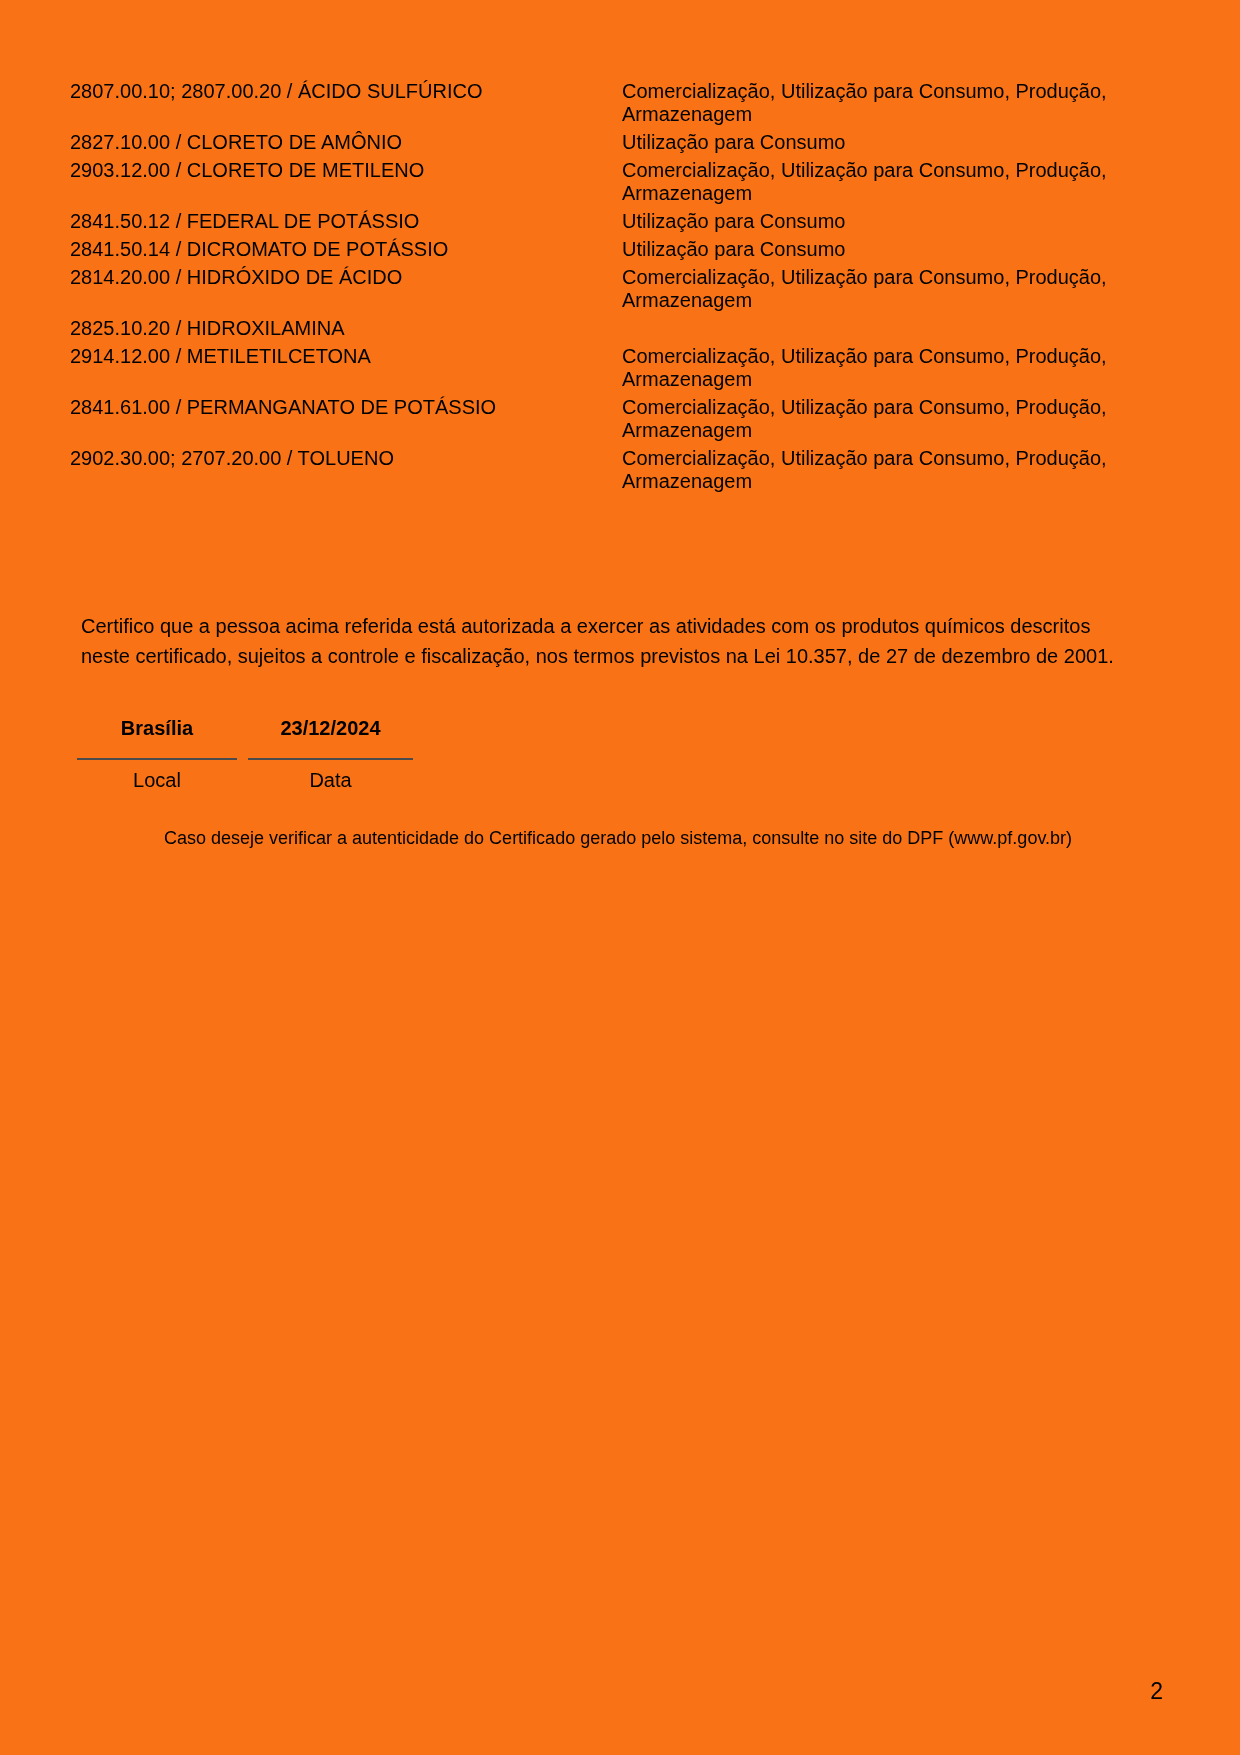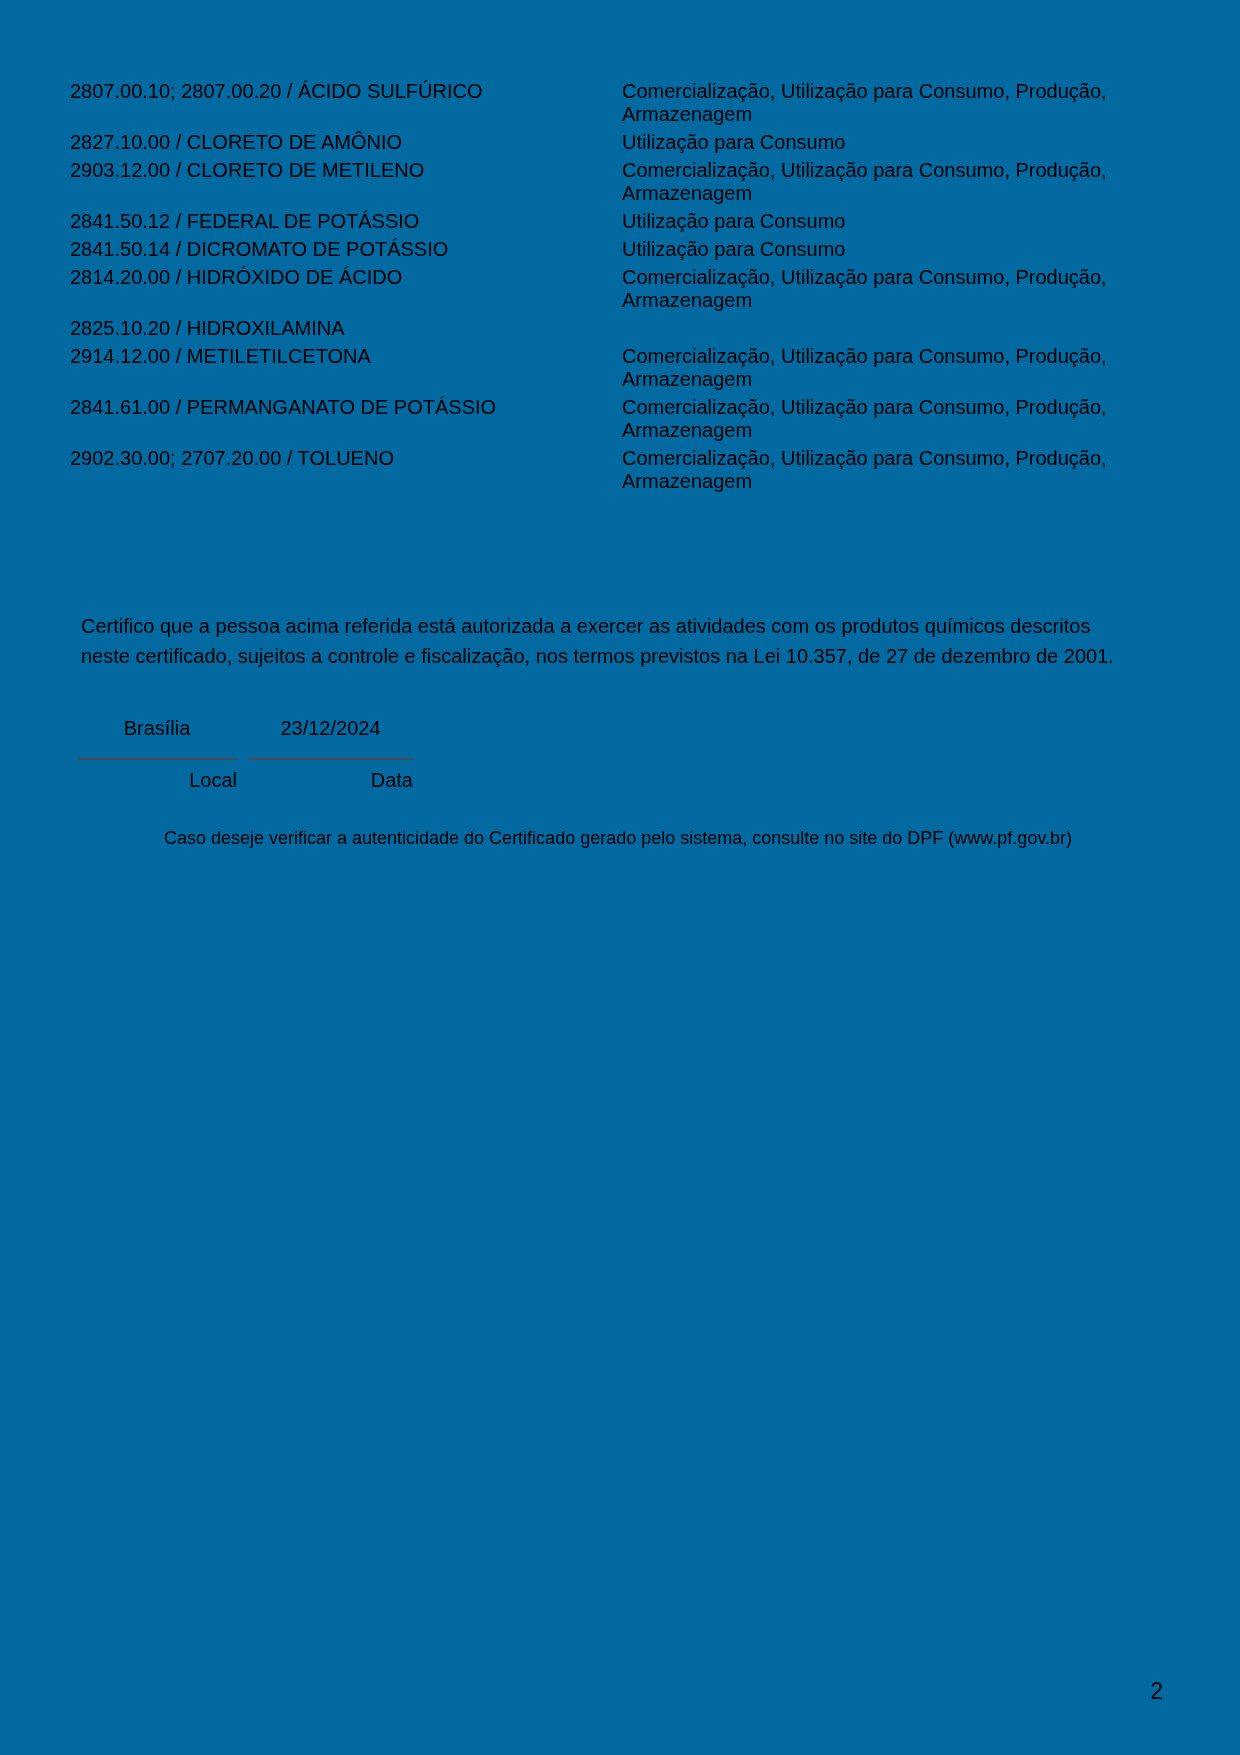--- a/index.html
+++ b/index.html
@@ -10,21 +10,21 @@
   body {
     width: 1240px;
     height: 1755px;
     position: relative;
     font-family: "Liberation Sans", sans-serif;
     color: #000000;
   }
   .page {
     position: absolute;
     inset: 0;
-    background: #0369a1;
+    background: #f97316;
     overflow: hidden;
   }
 
   
   .products {
     position: absolute;
     left: 70px;
     top: 80px;
     width: 1100px;
     font-size: 20px;
@@ -72,26 +72,27 @@
   .sig-col-local { width: 160px; margin-right: 11px; }
   .sig-col-data  { width: 165px; margin-right: 12px; }
   .sig-col-homol { width: 741px; }
   .sig-value {
     height: 41px;
     padding-top: 5px;
     font-size: 20px;
     line-height: 22px;
     text-align: center;
     border-bottom: 2px solid #4b4b4b;
+    font-weight: bold;
   }
   .sig-label {
     padding-top: 9px;
     font-size: 20px;
     line-height: 23px;
-    text-align: right;
+    text-align: center;
   }
 
   
   .footnote {
     position: absolute;
     left: 70px;
     top: 827px;
     width: 1096px;
     text-align: center;
     font-size: 18px;

